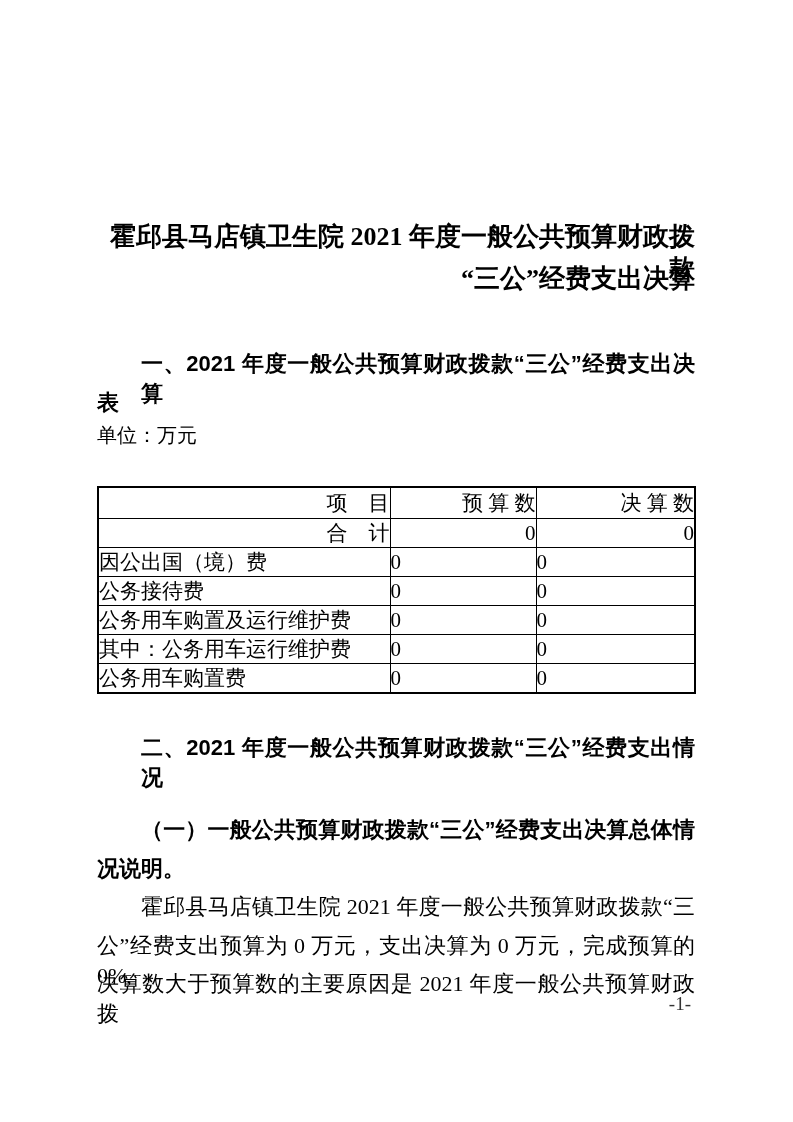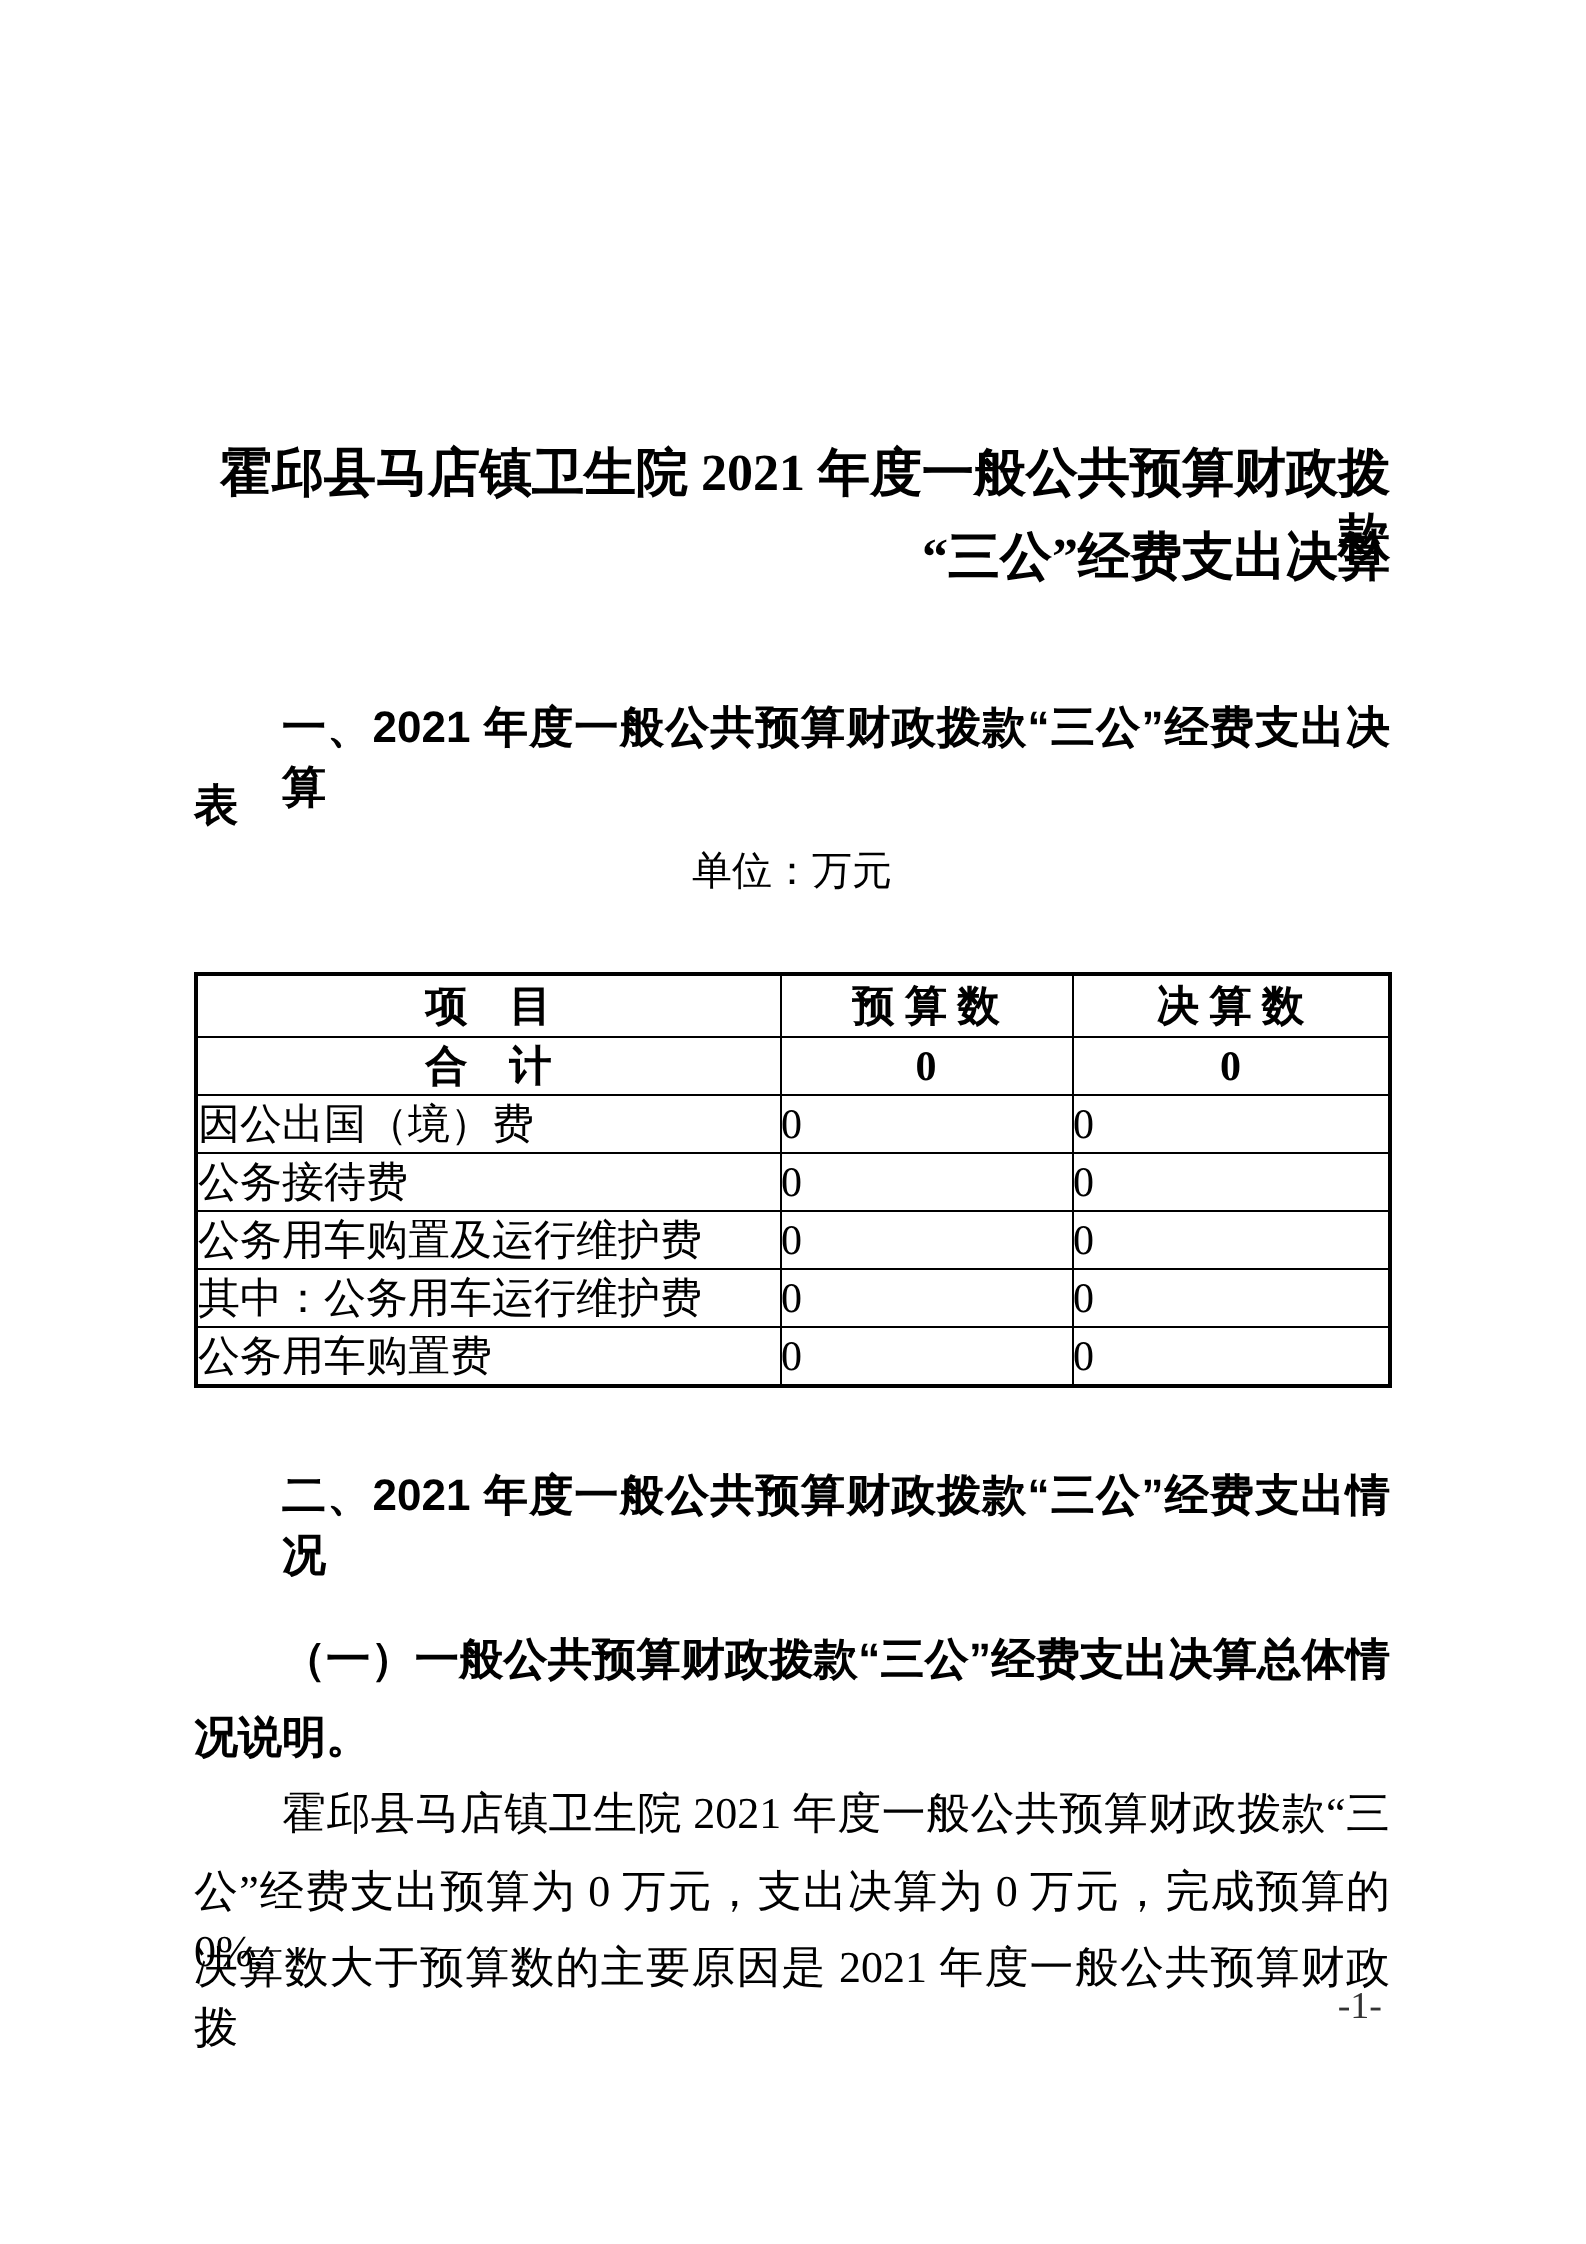--- a/index.html
+++ b/index.html
@@ -43,21 +43,21 @@
   .full  { left: 97px;  width: 598px; }
   .ind   { left: 141px; width: 554px; }
   .jline {
     text-align: justify;
     text-align-last: justify;
   }
 
   .unit-note {
     left: 97px;
     width: 598px;
-    text-align: center;
+    text-align: left;
     font-size: 20px;
     font-family: "Liberation Serif", serif;
   }
 
   table.budget-table {
     position: absolute;
     left: 97px;
     top: 486px;
     width: 597px;
     border-collapse: collapse;
@@ -69,21 +69,21 @@
   table.budget-table td {
     border: 1px solid #000;
     height: 28px;
     padding: 0;
     vertical-align: middle;
     overflow: hidden;
     white-space: nowrap;
   }
   table.budget-table tr.thead td { height: 30px; }
   .cell-center { text-align: center; }
-  .cell-bold   { font-weight: bold; }
+  .cell-bold   { font-weight: normal; text-align: right; }
   .cell-label  { padding-left: 6px; margin-left: 12px; }
   .cell-label-ind1 { padding-left: 26px; }
   .cell-label-ind2 { padding-left: 80px; margin-top: 13px; }
   .cell-val    { padding-left: 18px; text-align: left; }
 
   .page-number {
     left: 97px;
     width: 598px;
     text-align: right;
     padding-right: 4px;

